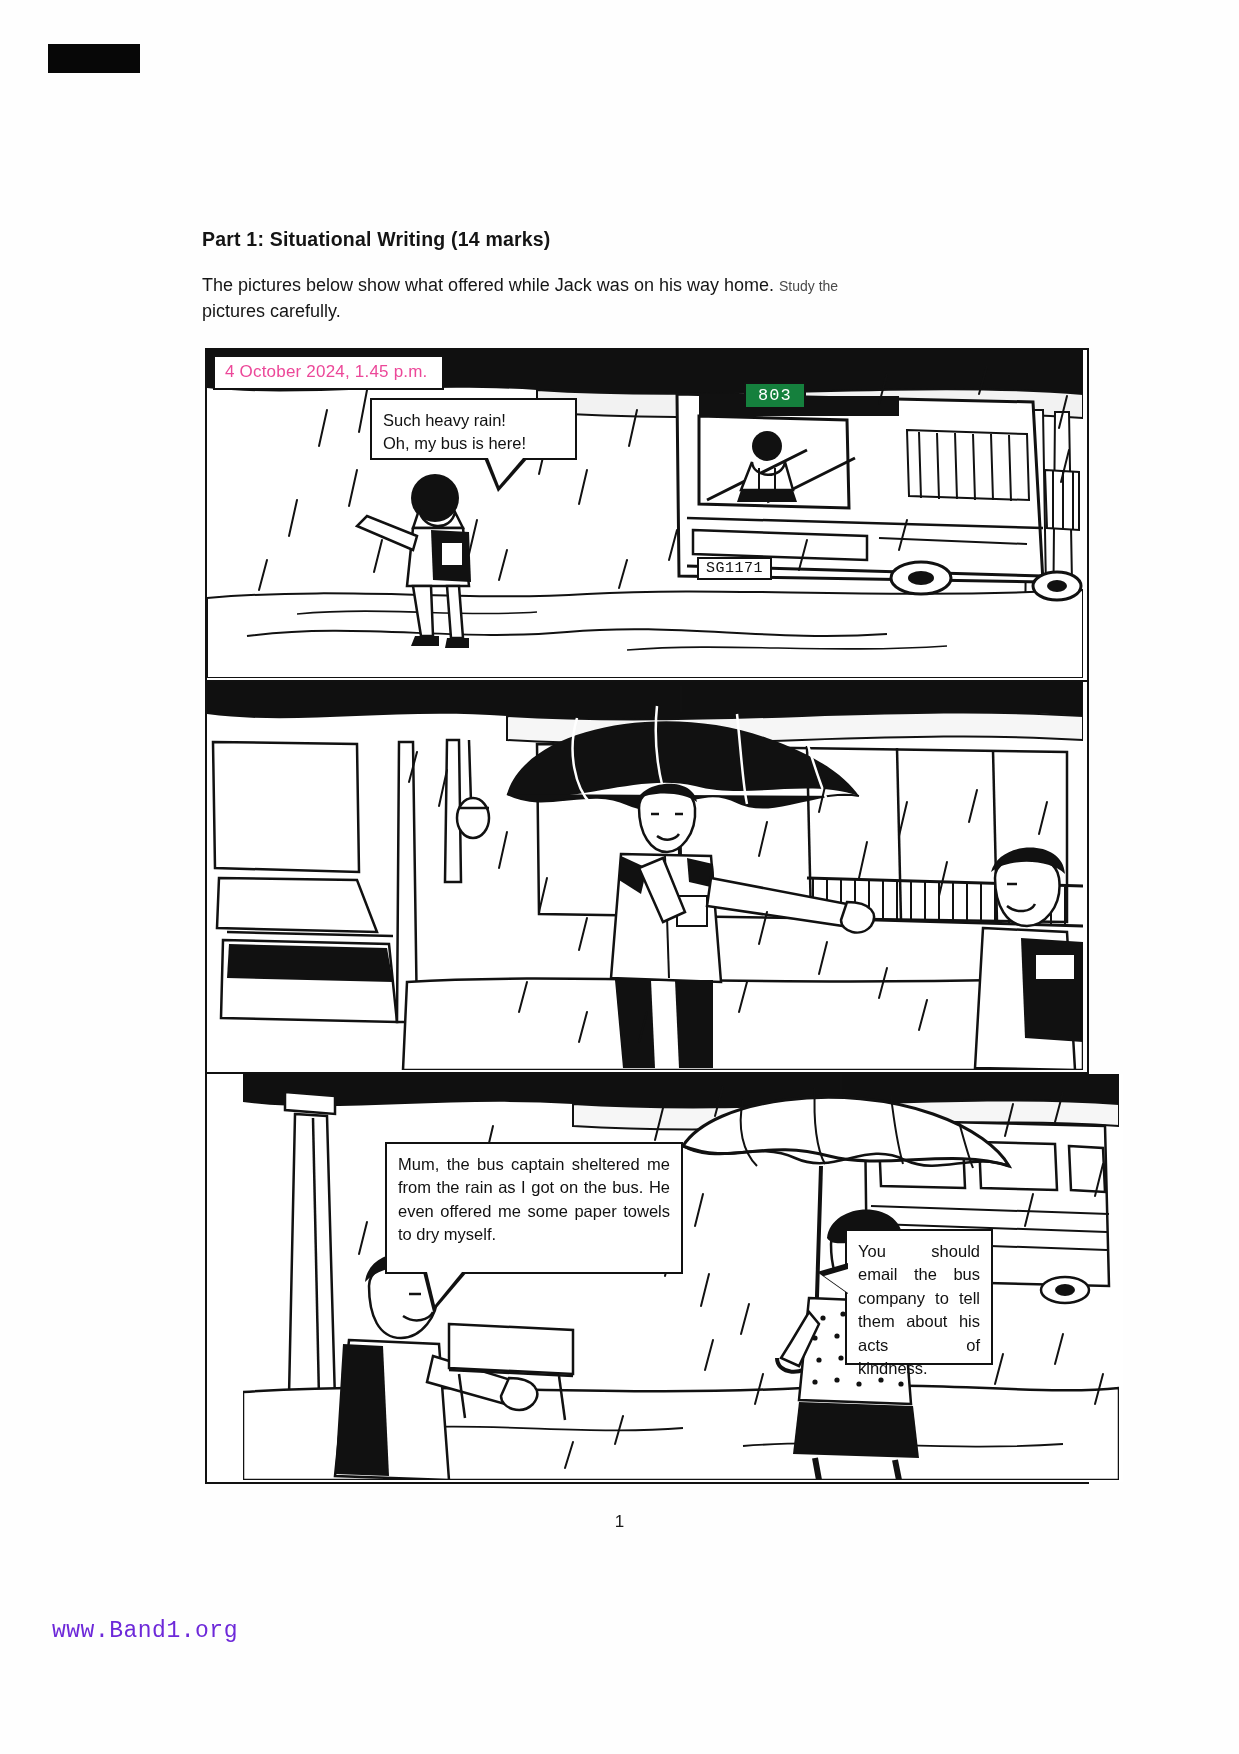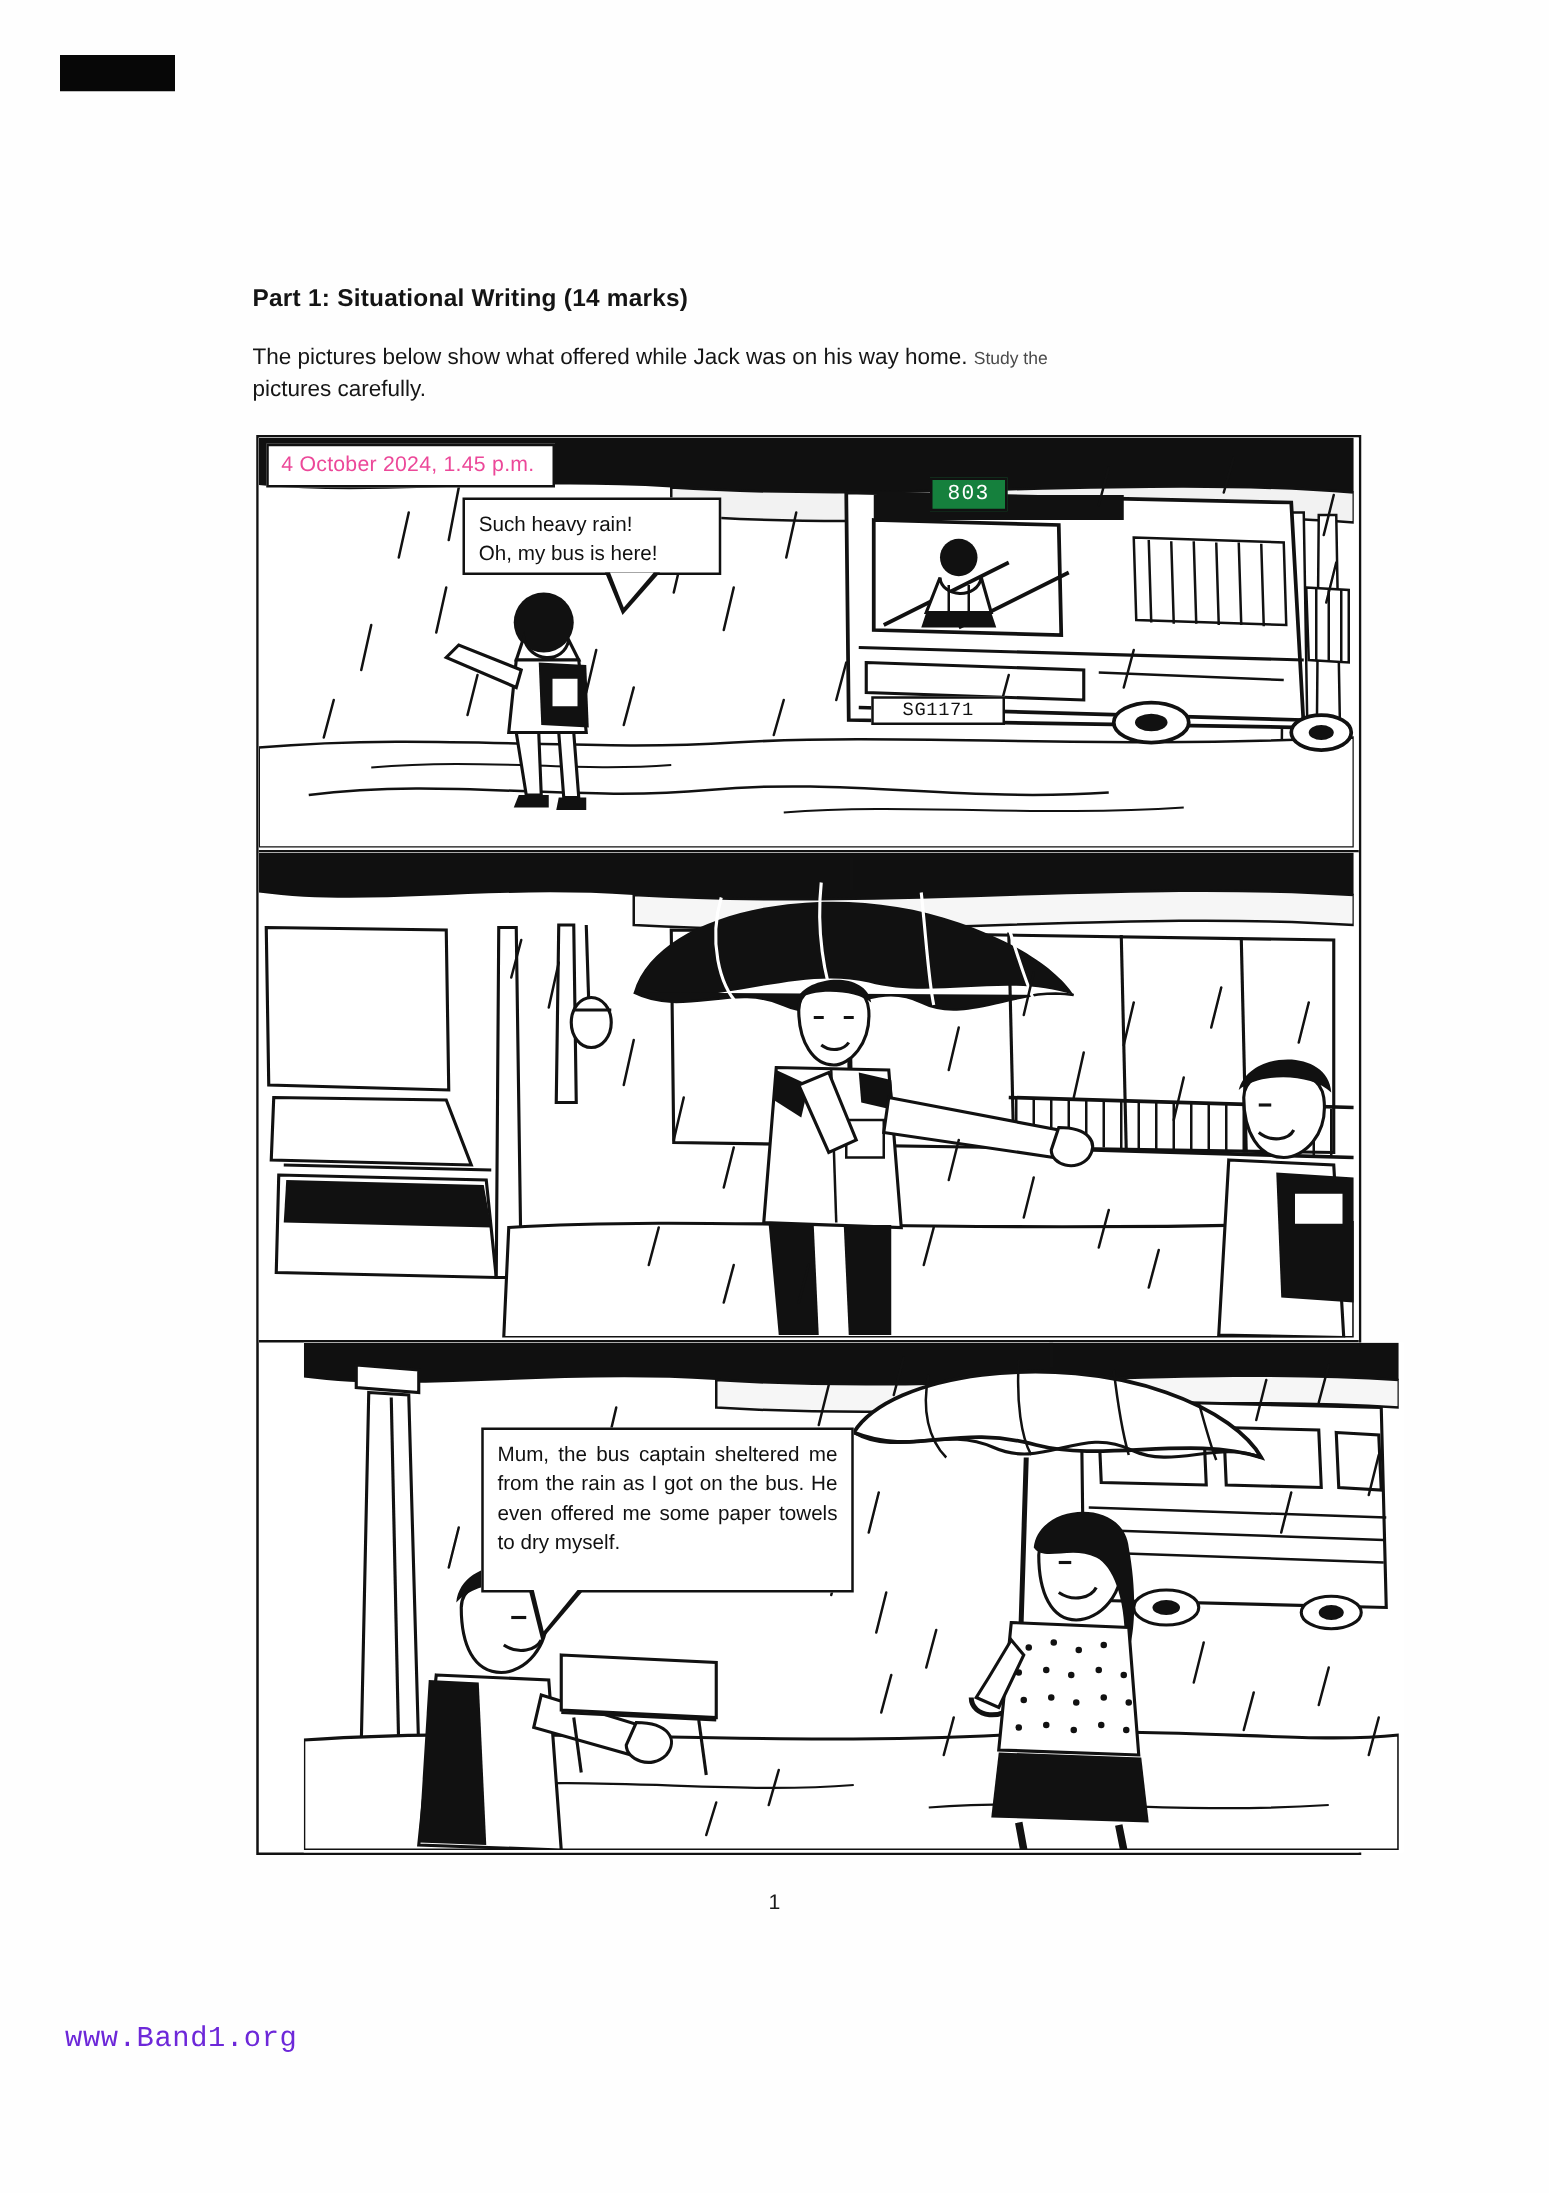--- a/index.html
+++ b/index.html
@@ -191,21 +191,21 @@
   }
   .bus-plate {
     position: absolute;
     left: 490px;
     top: 207px;
     background: #fff;
     color: #111;
     font-family: "Liberation Mono", monospace;
     font-size: 15px;
     letter-spacing: 0.5px;
-    padding: 1px 23px;
+    padding: 1px 7px;
     border: 2px solid #111;
     z-index: 5;
   }
 
   .page-number {
     position: absolute;
     left: 0;
     right: 0;
     top: 1512px;
     text-align: center;
@@ -575,20 +575,25 @@
             <path d="M330 368 L322 394"></path>
         </g>
       </svg>
 
       <div class="bubble justify" id="bubble3a">
         <span>Mum, the bus captain sheltered me from the rain as I got on the bus. He even offered me some paper towels to dry myself.</span>
         <span class="tail"></span>
         <span class="tail2"></span>
       </div>
 
+      <div class="bubble justify" id="bubble3b">
+        <span>You should email the bus company to tell them about his acts of kindness.</span>
+        <span class="tail"></span>
+        <span class="tail2"></span>
+      </div>
     </div>
 
   </div>
 
   <div class="page-number">1</div>
   <div class="watermark">www.Band1.org</div>
 
 </div>
 
 </body></html>

